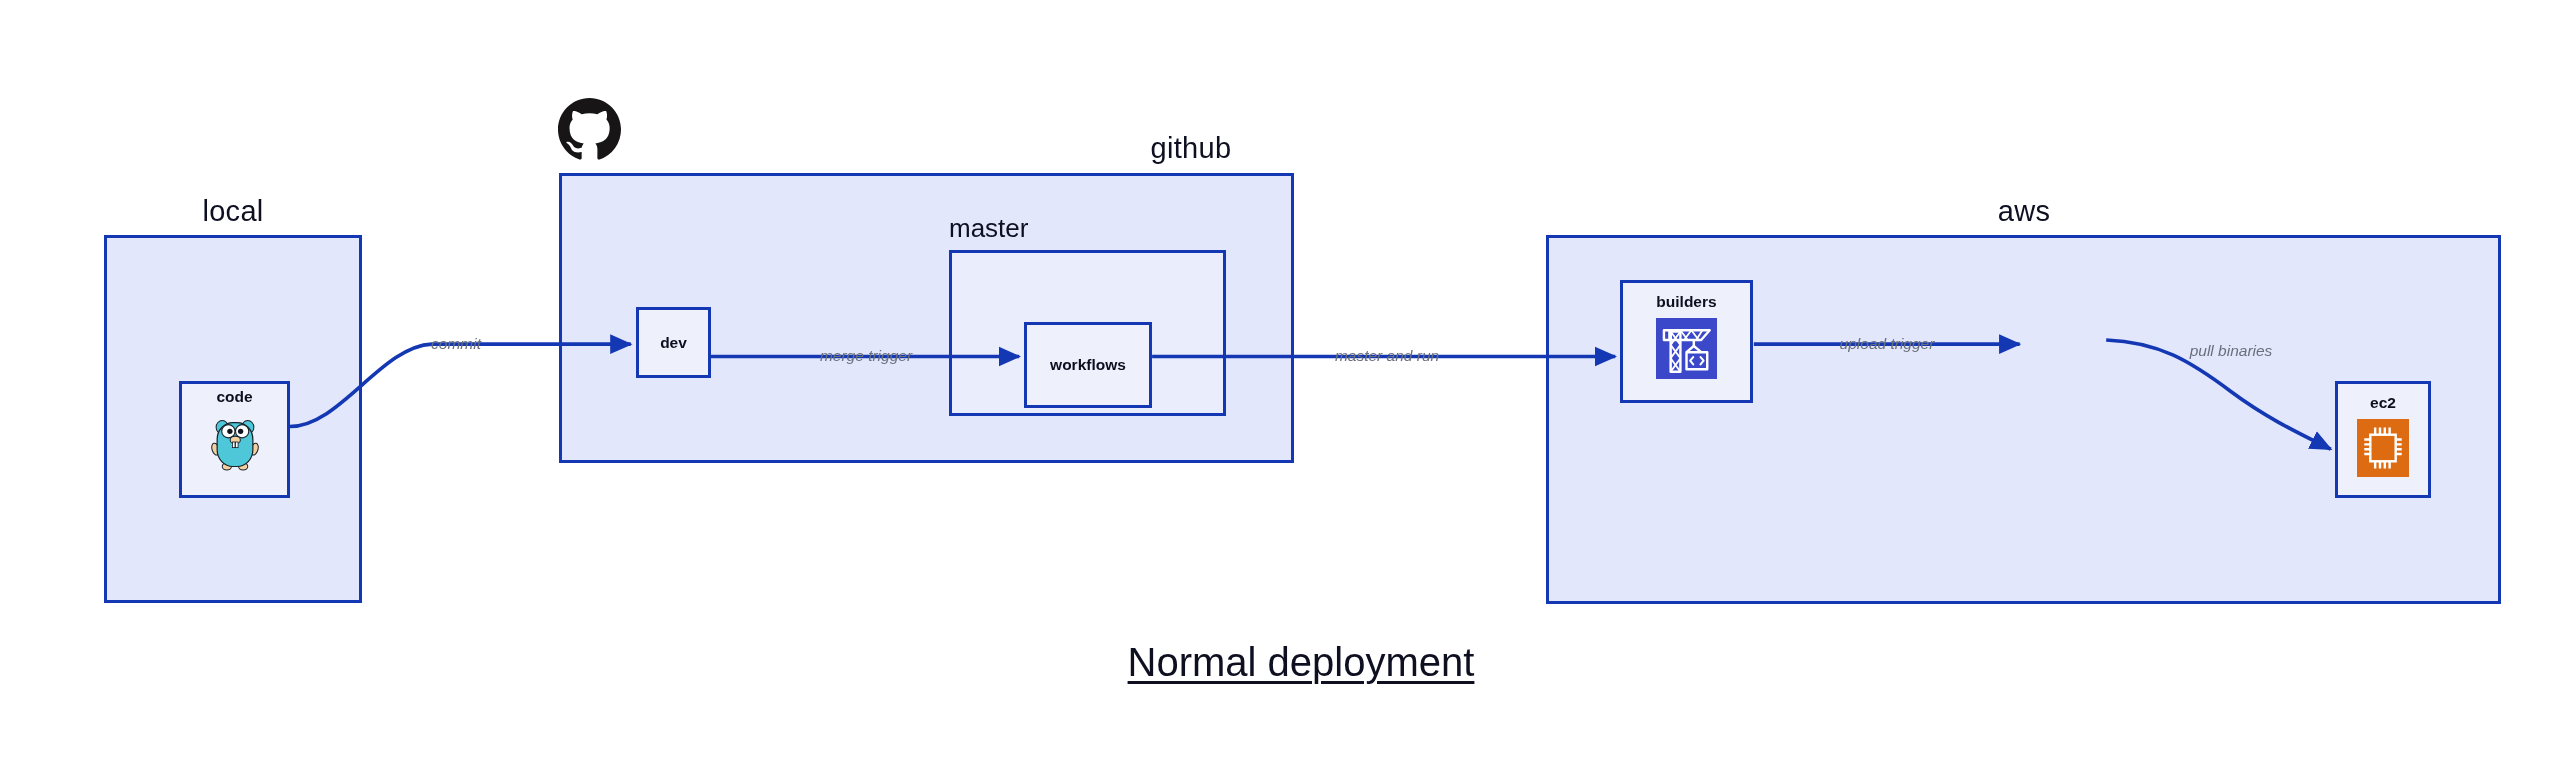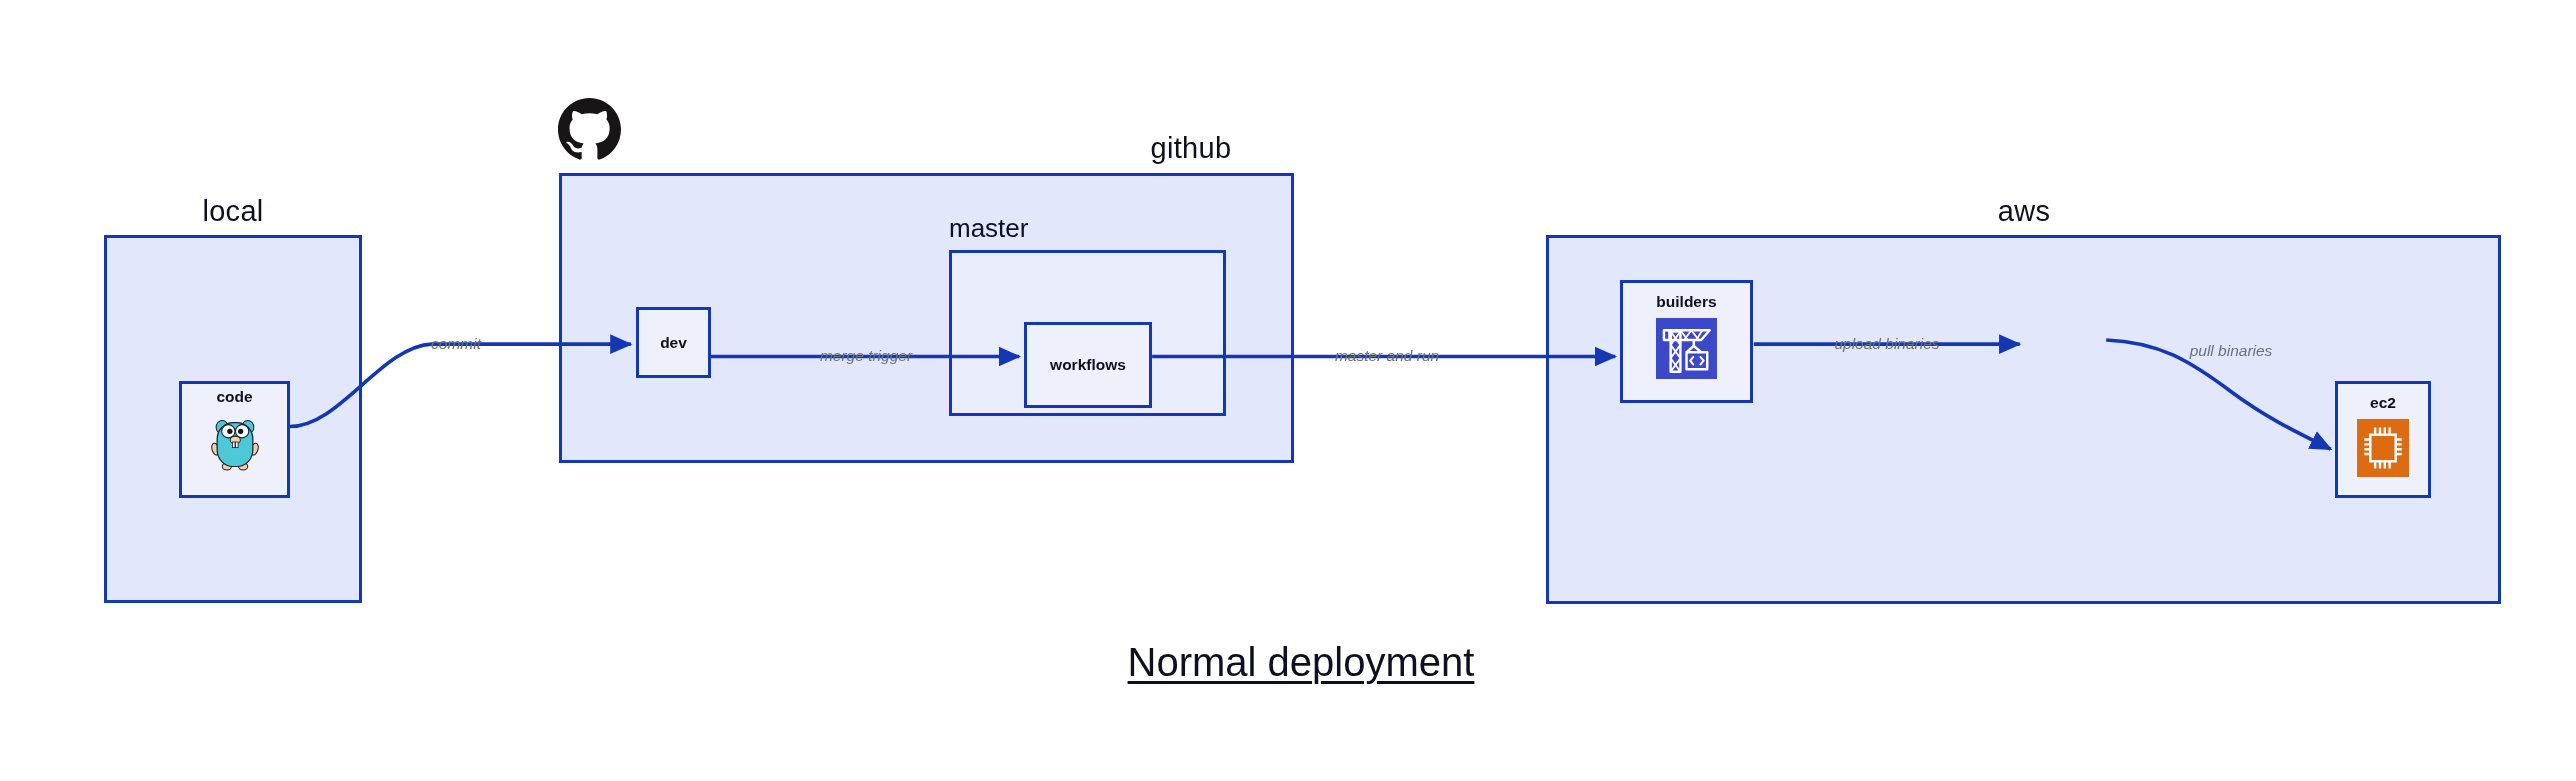--- a/index.html
+++ b/index.html
@@ -248,19 +248,19 @@
 
       <path d="M 3404 668 L 3920 668" marker-end="url(#arrow)"></path>
 
       <path d="M 4088 660 C 4190 664 4250 700 4330 760 C 4400 812 4460 840 4524 872" marker-end="url(#arrow)"></path>
     </g>
   </svg>
 
   <div class="edge-label" style="left:456px; top:344px;">commit</div>
   <div class="edge-label" style="left:866px; top:356px;">merge trigger</div>
   <div class="edge-label" style="left:1387px; top:356px;">master and run</div>
-  <div class="edge-label" style="left:1887px; top:344px;">upload binaries</div>
+  <div class="edge-label" style="left:1887px; top:344px;">upload trigger</div>
   <div class="edge-label" style="left:2231px; top:351px;">pull binaries</div>
 
   <div id="diagram-title" style="left:1301px; top:640px;">Normal deployment</div>
 
 </div>
 
 
 </body></html>

